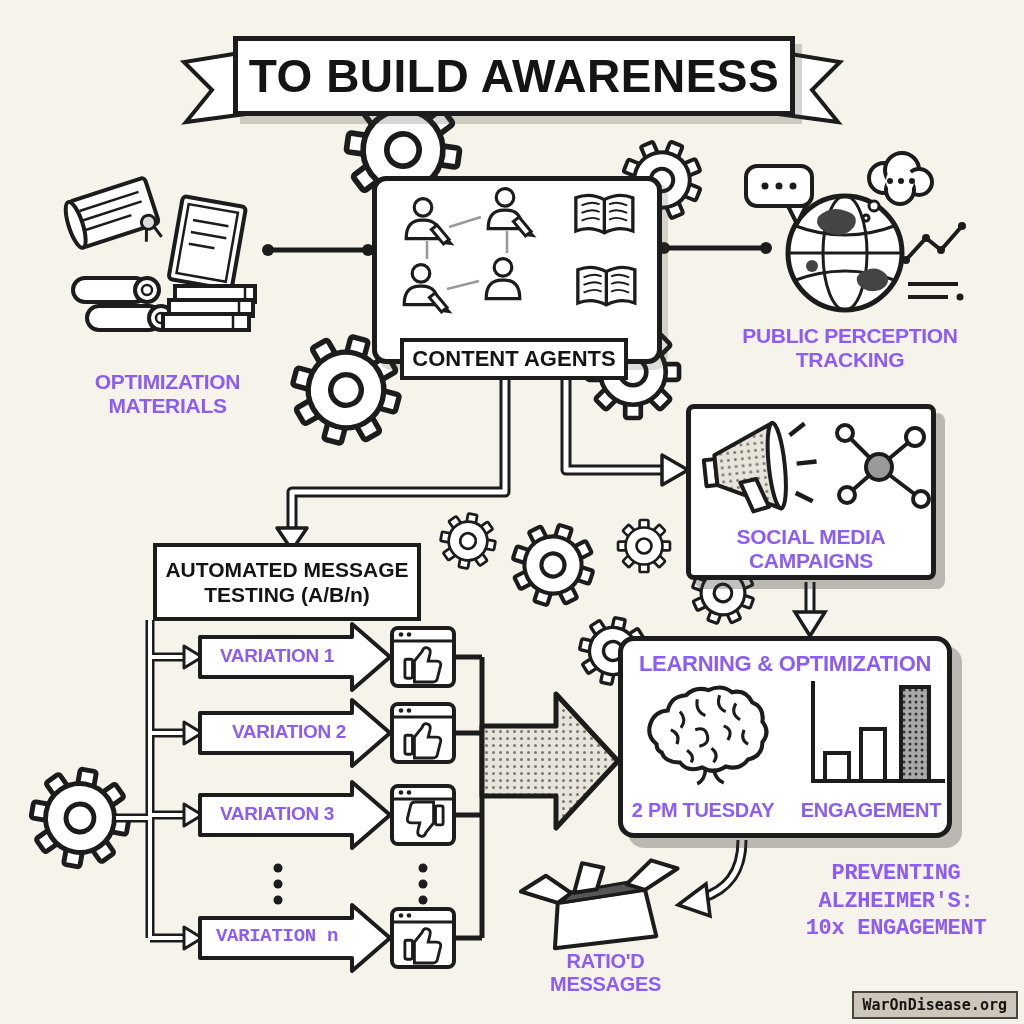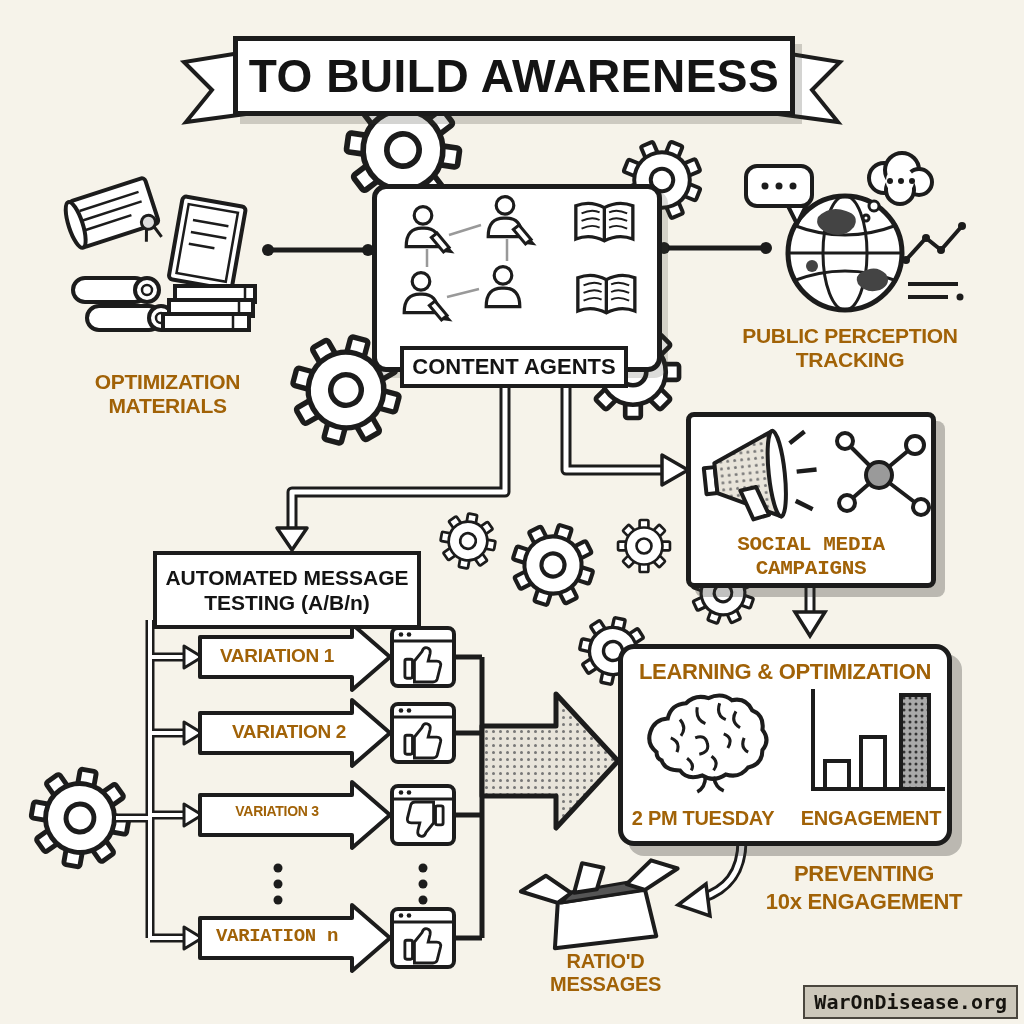--- a/index.html
+++ b/index.html
@@ -1,42 +1,42 @@
 <!DOCTYPE html>
 <html><head>
 <meta charset="utf-8">
 <style>
   html,body{margin:0;padding:0;background:#e9e6dd;}
   #canvas{position:relative;width:1024px;height:1024px;background:#f6f3ea;
           font-family:"Liberation Sans",sans-serif;color:#141414;overflow:hidden;}
   svg{display:block;}
   #layer-art{position:absolute;left:0;top:0;z-index:1;}
-  .box{position:absolute;background:#fff;border:5px solid #1c1c1c;z-index:2;box-sizing:border-box;margin-top:8px;}
+  .box{position:absolute;background:#fff;border:5px solid #1c1c1c;z-index:2;box-sizing:border-box;}
   .tag{position:absolute;font-weight:700;text-align:center;line-height:1.15;
-       letter-spacing:-0.3px;z-index:3;color:#a16207;}
+       letter-spacing:-0.3px;z-index:3;color:#8b5cf6;}
   .tag span{display:block;}
   #banner{position:absolute;left:233px;top:36px;width:552px;height:70px;background:#fff;
           border:5px solid #1c1c1c;z-index:2;display:flex;align-items:center;justify-content:center;
           font-weight:700;font-size:46px;letter-spacing:0.5px;
           box-shadow:7px 8px 0 rgba(60,60,50,0.22);}
   #content-box{left:372px;top:176px;width:290px;height:188px;border-radius:14px;
                box-shadow:6px 6px 0 rgba(60,60,50,0.18);}
   #content-label{left:400px;top:338px;width:228px;height:42px;border-width:4px;z-index:4;
                  display:flex;align-items:center;justify-content:center;font-weight:700;font-size:22px;}
   #testing-box{left:153px;top:543px;width:268px;height:78px;border-width:4px;
                display:flex;align-items:center;justify-content:center;font-weight:700;font-size:21px;
                text-align:center;line-height:1.2;}
   #social-box{left:686px;top:404px;width:250px;height:176px;border-radius:8px;
               box-shadow:9px 9px 0 rgba(50,50,45,0.30);}
   #learning-box{left:618px;top:636px;width:334px;height:202px;border-radius:16px;
                 box-shadow:10px 10px 0 rgba(50,50,45,0.30);}
   .inner-svg{position:absolute;}
   #watermark{position:absolute;right:6px;bottom:5px;z-index:5;background:#ccc7ba;
              border:2px solid #4a463e;padding:3px 9px;font-family:"DejaVu Sans Mono",monospace;
-             font-size:20px;font-weight:700;color:#16140f;}
+             font-size:15px;font-weight:700;color:#16140f;}
 </style>
 </head>
 <body>
 
 <div id="canvas">
 
 <svg id="layer-art" width="1024" height="1024" viewBox="0 0 1024 1024">
   <defs>
     <pattern id="ht" width="7" height="7" patternUnits="userSpaceOnUse">
       <rect width="7" height="7" fill="#e8e4da"></rect>
@@ -316,36 +316,36 @@
     </g>
     <g transform="translate(142,4)" stroke="#1c1c1c" stroke-width="4">
       <path d="M44,46 L10,12 M44,46 L80,16 M44,46 L86,78 M44,46 L12,74" fill="none"></path>
       <circle cx="44" cy="46" r="13" fill="#9a9a9a"></circle>
       <circle cx="10" cy="12" r="8" fill="#fff"></circle>
       <circle cx="80" cy="16" r="9" fill="#fff"></circle>
       <circle cx="86" cy="78" r="8" fill="#fff"></circle>
       <circle cx="12" cy="74" r="8" fill="#fff"></circle>
     </g>
   </svg>
-  <div class="tag" style="left:0;top:116px;width:240px;font-size:21px;font-family:Liberation Mono, monospace;">
+  <div class="tag" style="left:0;top:116px;width:240px;font-size:21px;">
     <span>SOCIAL MEDIA</span>
     <span>CAMPAIGNS</span>
   </div>
 </div>
 
 <div id="testing-box" class="box">
   <div>
     <span style="display:block">AUTOMATED MESSAGE</span>
     <span style="display:block">TESTING (A/B/n)</span>
   </div>
 </div>
 
 <div class="tag" style="left:202px;top:645px;width:150px;font-size:19px;">VARIATION 1</div>
 <div class="tag" style="left:214px;top:721px;width:150px;font-size:19px;">VARIATION 2</div>
-<div class="tag" style="left:202px;top:803px;width:150px;font-size:14px;">VARIATION 3</div>
+<div class="tag" style="left:202px;top:803px;width:150px;font-size:19px;">VARIATION 3</div>
 <div class="tag" style="left:202px;top:926px;width:150px;font-size:19px;font-family:Liberation Mono, monospace;">VARIATION n</div>
 
 <div id="learning-box" class="box">
   <div class="tag" style="left:0;top:10px;width:324px;font-size:22px;">LEARNING &amp; OPTIMIZATION</div>
   <svg class="inner-svg" style="left:10px;top:40px;" width="155" height="112" viewBox="0 0 150 110">
     <path d="M22,62 Q12,54 16,42 Q20,30 33,29 Q36,15 51,14 Q60,5 73,9 Q86,3 96,11 Q110,8 116,21 Q128,26 126,40 Q134,50 126,60 Q126,74 112,77 Q104,88 90,84 Q78,92 67,85 Q52,90 45,80 Q30,80 27,70 Q22,68 22,62 Z" fill="#fff" stroke="#1c1c1c" stroke-width="4"></path>
     <path d="M45,30 Q52,38 46,46 M62,18 Q60,30 70,34 M84,14 Q80,26 90,30 M100,22 Q94,32 104,38 M36,48 Q46,52 42,62 M60,48 Q70,44 72,54 Q74,62 64,64 M88,44 Q98,48 92,58 M108,48 Q104,58 112,62 M52,68 Q60,74 56,80 M76,66 Q84,72 78,80" fill="none" stroke="#1c1c1c" stroke-width="3"></path>
     <path d="M70,86 Q70,97 62,101 M78,86 Q80,97 88,100" fill="none" stroke="#1c1c1c" stroke-width="3.5"></path>
   </svg>
   <div class="tag" style="left:0;top:158px;width:160px;font-size:20px;">2 PM TUESDAY</div>
@@ -356,20 +356,21 @@
     <rect x="102" y="12" width="28" height="94" fill="url(#htd) #8b8b8b" stroke="#1c1c1c" stroke-width="4"></rect>
   </svg>
   <div class="tag" style="left:172px;top:158px;width:152px;font-size:20px;">ENGAGEMENT</div>
 </div>
 
 <div class="tag" style="left:538px;top:950px;width:135px;font-size:20px;">
   <span>RATIO'D</span>
   <span>MESSAGES</span>
 </div>
 
-<div class="tag" style="left:756px;top:860px;width:216px;font-size:22px;line-height:1.25;">
+<div class="tag" style="left:788px;top:860px;width:216px;font-size:22px;line-height:1.25;font-family:Liberation Mono, monospace;">
   <span>PREVENTING</span>
+  <span>ALZHEIMER'S:</span>
   <span>10x ENGAGEMENT</span>
 </div>
 
 <div id="watermark">WarOnDisease.org</div>
 
 </div>
 
 </body></html>

